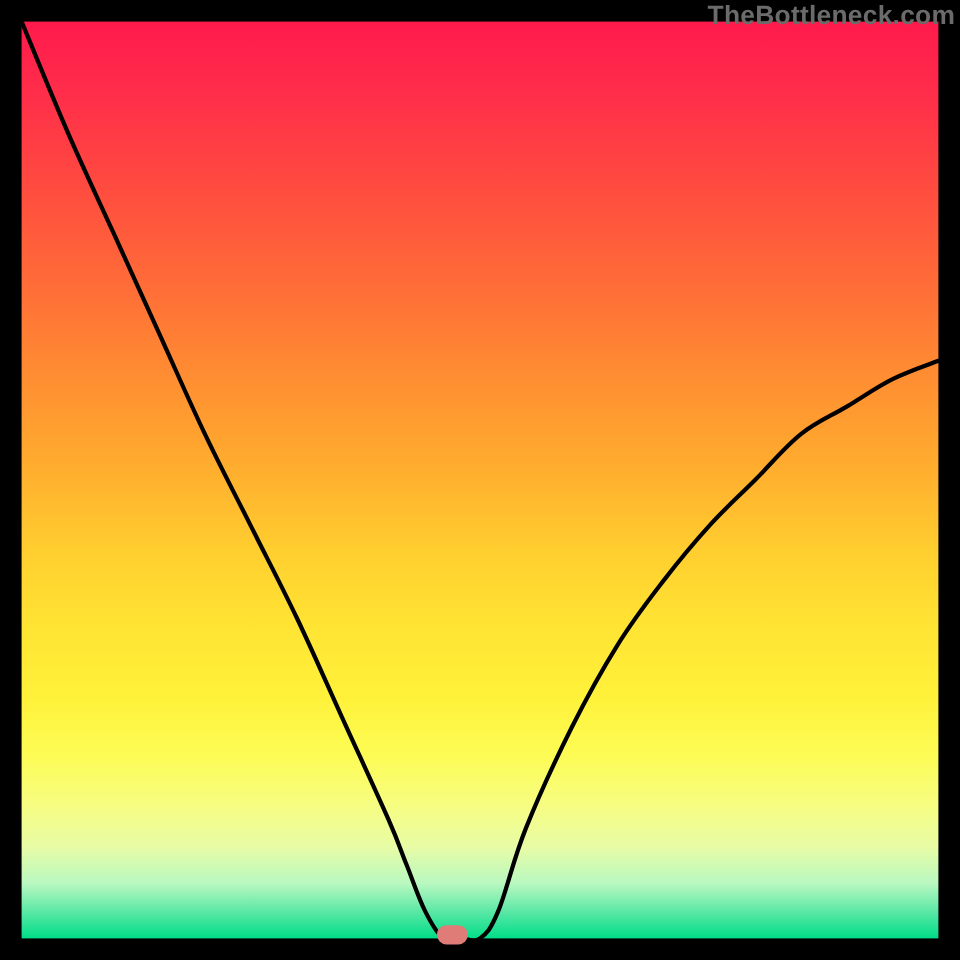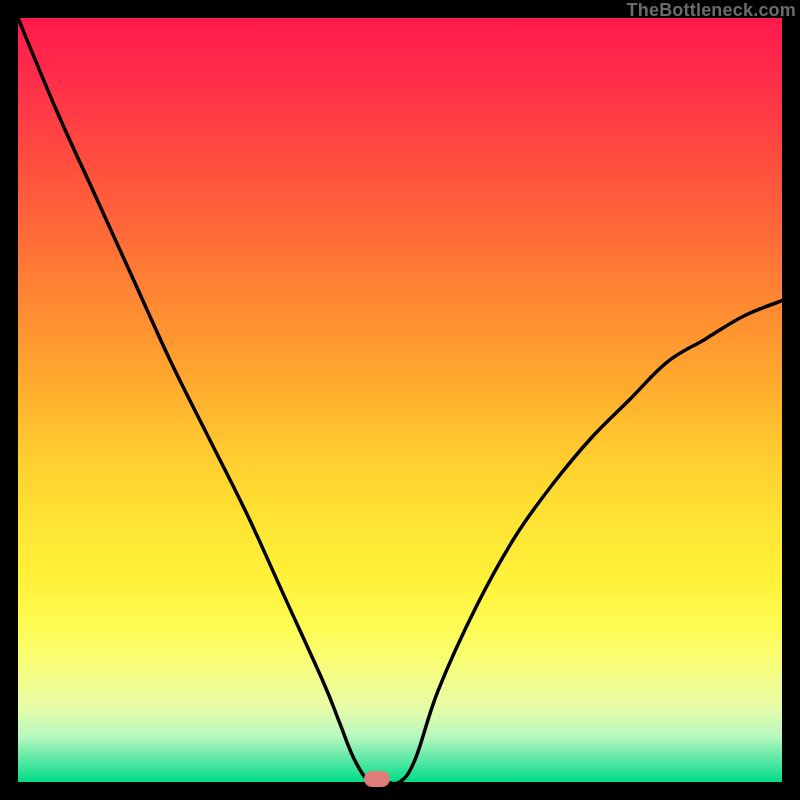--- a/index.html
+++ b/index.html
@@ -32,21 +32,21 @@
       #b9f8c0 94%,
       #5de8a6 97%,
       #00dd88 100%
     );
   }
   .watermark {
     position: absolute;
     top: 0px;
     right: 4px;
     font-family: Arial, Helvetica, sans-serif;
-    font-size: 18px;
+    font-size: 22px;
     font-weight: 600;
     color: #6b6b6b;
     letter-spacing: 0.2px;
     pointer-events: none;
   }
   svg.curve {
     position: absolute;
     left: 0;
     top: 0;
     width: 764px;

